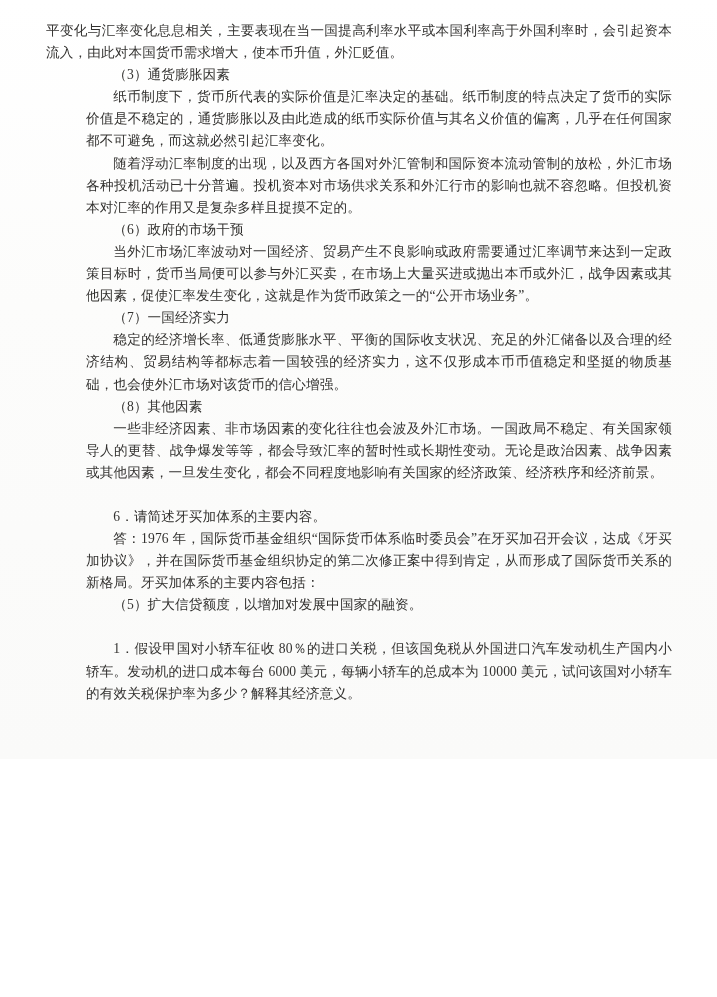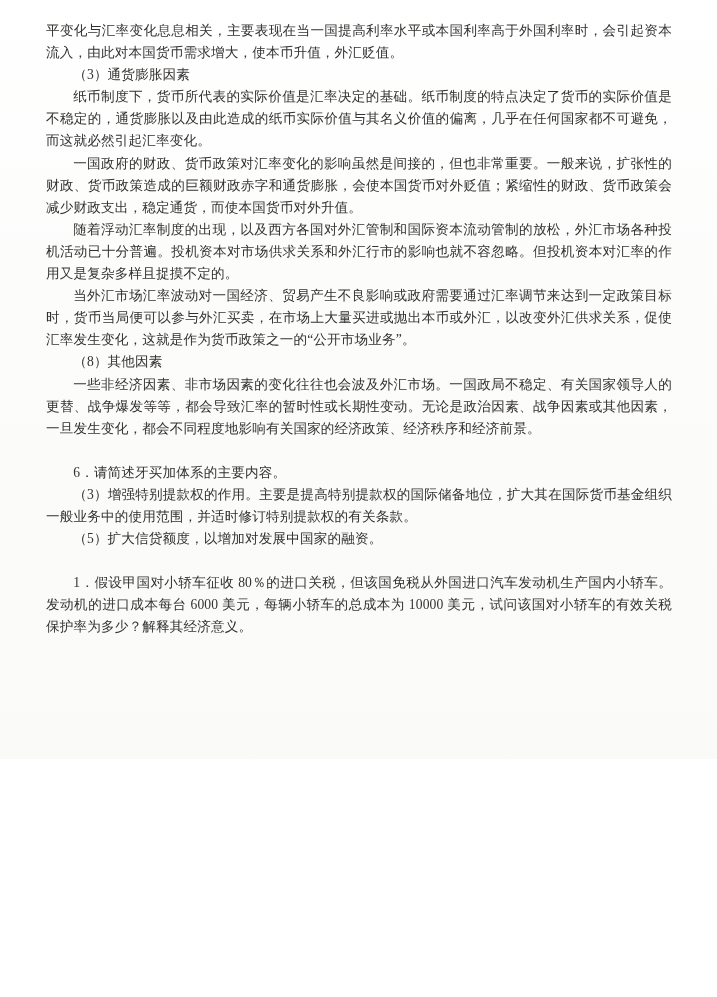--- a/index.html
+++ b/index.html
@@ -37,47 +37,50 @@
     font-size: 13.6px;
     line-height: 22.1px;
     text-align: justify;
     text-justify: inter-ideograph;
     letter-spacing: 0.15px;
     word-break: break-all;
     color: #32312f;
   }
   p.ind {
     text-indent: 2em;
+    margin-left: 40px;
   }
   p.flush {
     text-indent: 0;
   }
   .gap {
     height: 22px;
   }
 </style>
 </head>
 <body>
 
 <div id="page">
   <div id="doc">
 
     <p class="flush">平变化与汇率变化息息相关，主要表现在当一国提高利率水平或本国利率高于外国利率时，会引起资本流入，由此对本国货币需求增大，使本币升值，外汇贬值。</p>
     <p class="ind">（3）通货膨胀因素</p>
     <p class="ind">纸币制度下，货币所代表的实际价值是汇率决定的基础。纸币制度的特点决定了货币的实际价值是不稳定的，通货膨胀以及由此造成的纸币实际价值与其名义价值的偏离，几乎在任何国家都不可避免，而这就必然引起汇率变化。</p>
-    <p class="ind">一国政府的财政、货币政策对汇率变化的影响虽然是间接的，但也非常重要。一般来说，扩张性的财政、货币政策造成的巨额财政赤字和通货膨胀，会使本国货币对外贬值；紧缩性的财政、货币政策会减少财政支出，稳定通货，而使本国货币对外升值。</p>
     <p class="ind">随着浮动汇率制度的出现，以及西方各国对外汇管制和国际资本流动管制的放松，外汇市场各种投机活动已十分普遍。投机资本对市场供求关系和外汇行市的影响也就不容忽略。但投机资本对汇率的作用又是复杂多样且捉摸不定的。</p>
-    <p class="ind">当外汇市场汇率波动对一国经济、贸易产生不良影响或政府需要通过汇率调节来达到一定政策目标时，货币当局便可以参与外汇买卖，在市场上大量买进或抛出本币或外汇，以改变外汇供求关系，促使汇率发生变化，这就是作为货币政策之一的“公开市场业务”。</p>
+    <p class="ind">（6）政府的市场干预</p>
+    <p class="ind">当外汇市场汇率波动对一国经济、贸易产生不良影响或政府需要通过汇率调节来达到一定政策目标时，货币当局便可以参与外汇买卖，在市场上大量买进或抛出本币或外汇，战争因素或其他因素，促使汇率发生变化，这就是作为货币政策之一的“公开市场业务”。</p>
+    <p class="ind">（7）一国经济实力</p>
+    <p class="ind">稳定的经济增长率、低通货膨胀水平、平衡的国际收支状况、充足的外汇储备以及合理的经济结构、贸易结构等都标志着一国较强的经济实力，这不仅形成本币币值稳定和坚挺的物质基础，也会使外汇市场对该货币的信心增强。</p>
     <p class="ind">（8）其他因素</p>
     <p class="ind">一些非经济因素、非市场因素的变化往往也会波及外汇市场。一国政局不稳定、有关国家领导人的更替、战争爆发等等，都会导致汇率的暂时性或长期性变动。无论是政治因素、战争因素或其他因素，一旦发生变化，都会不同程度地影响有关国家的经济政策、经济秩序和经济前景。</p>
 
     <div class="gap"></div>
 
     <p class="ind">6．请简述牙买加体系的主要内容。</p>
-    <p class="ind">（3）增强特别提款权的作用。主要是提高特别提款权的国际储备地位，扩大其在国际货币基金组织一般业务中的使用范围，并适时修订特别提款权的有关条款。</p>
+    <p class="ind">答：1976 年，国际货币基金组织“国际货币体系临时委员会”在牙买加召开会议，达成《牙买加协议》，并在国际货币基金组织协定的第二次修正案中得到肯定，从而形成了国际货币关系的新格局。牙买加体系的主要内容包括：</p>
     <p class="ind">（5）扩大信贷额度，以增加对发展中国家的融资。</p>
 
     <div class="gap"></div>
 
     <p class="ind">1．假设甲国对小轿车征收 80％的进口关税，但该国免税从外国进口汽车发动机生产国内小轿车。发动机的进口成本每台 6000 美元，每辆小轿车的总成本为 10000 美元，试问该国对小轿车的有效关税保护率为多少？解释其经济意义。</p>
 
   </div>
 </div>
 
 </body></html>

